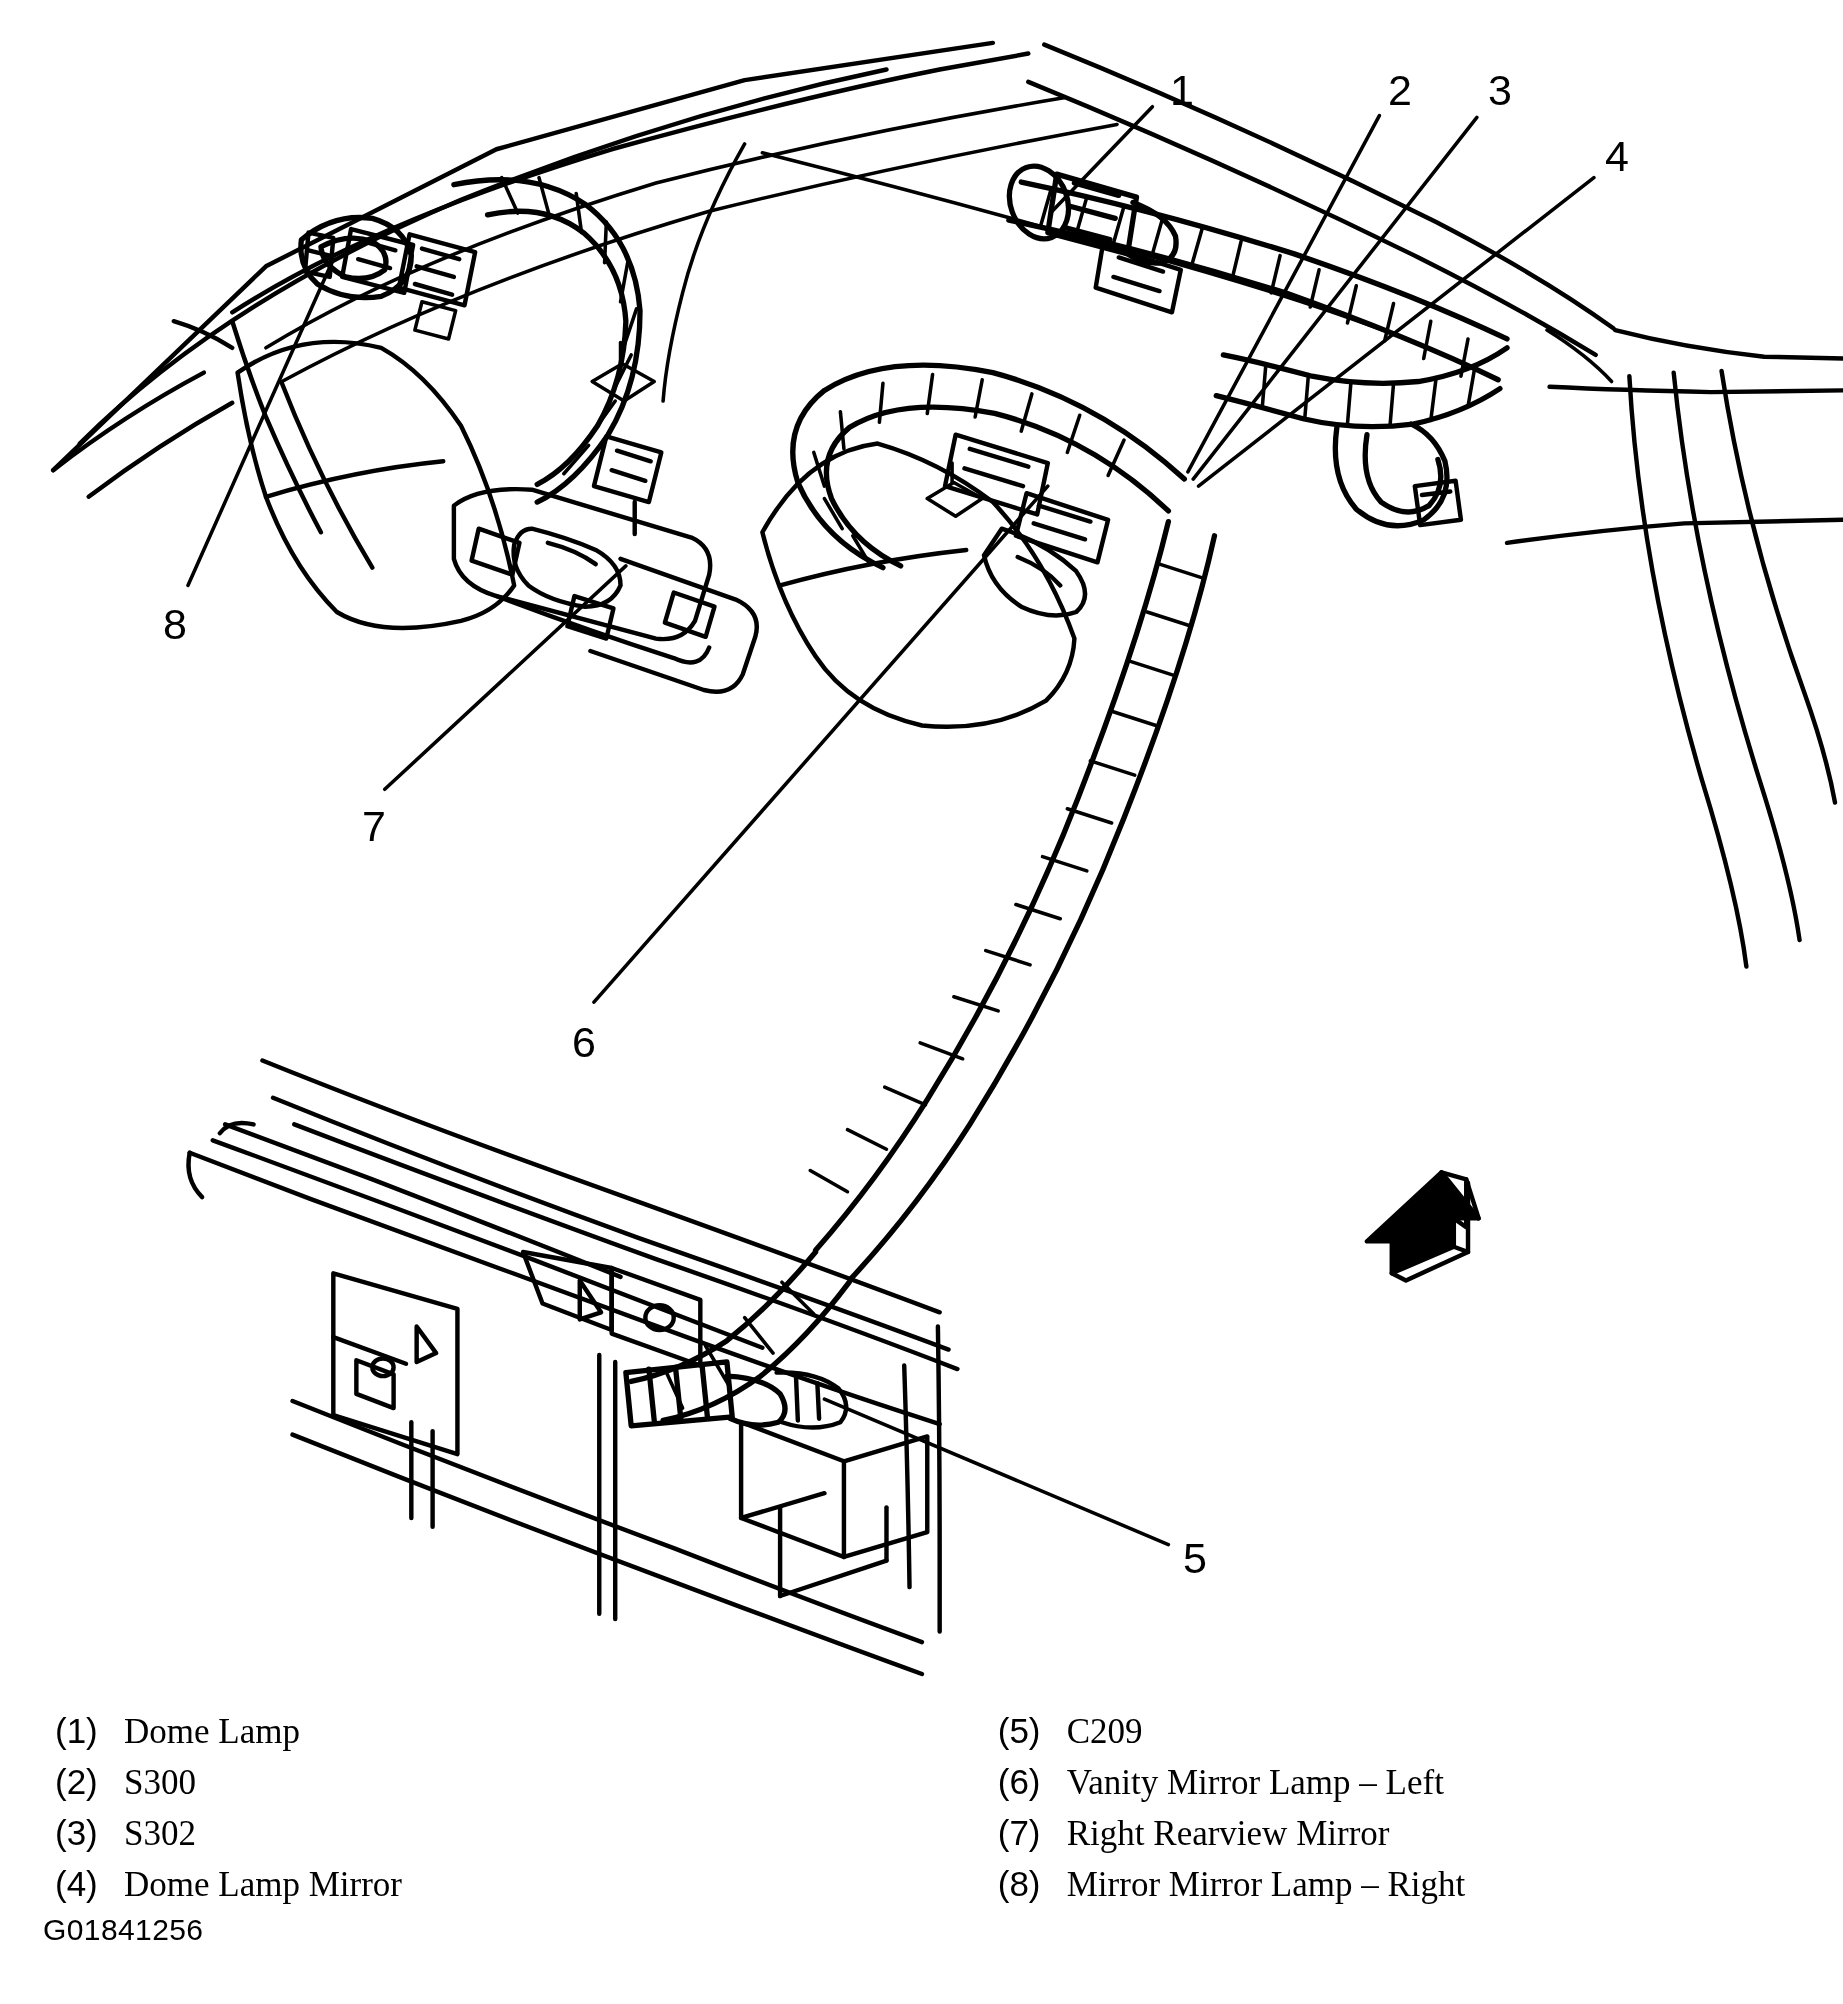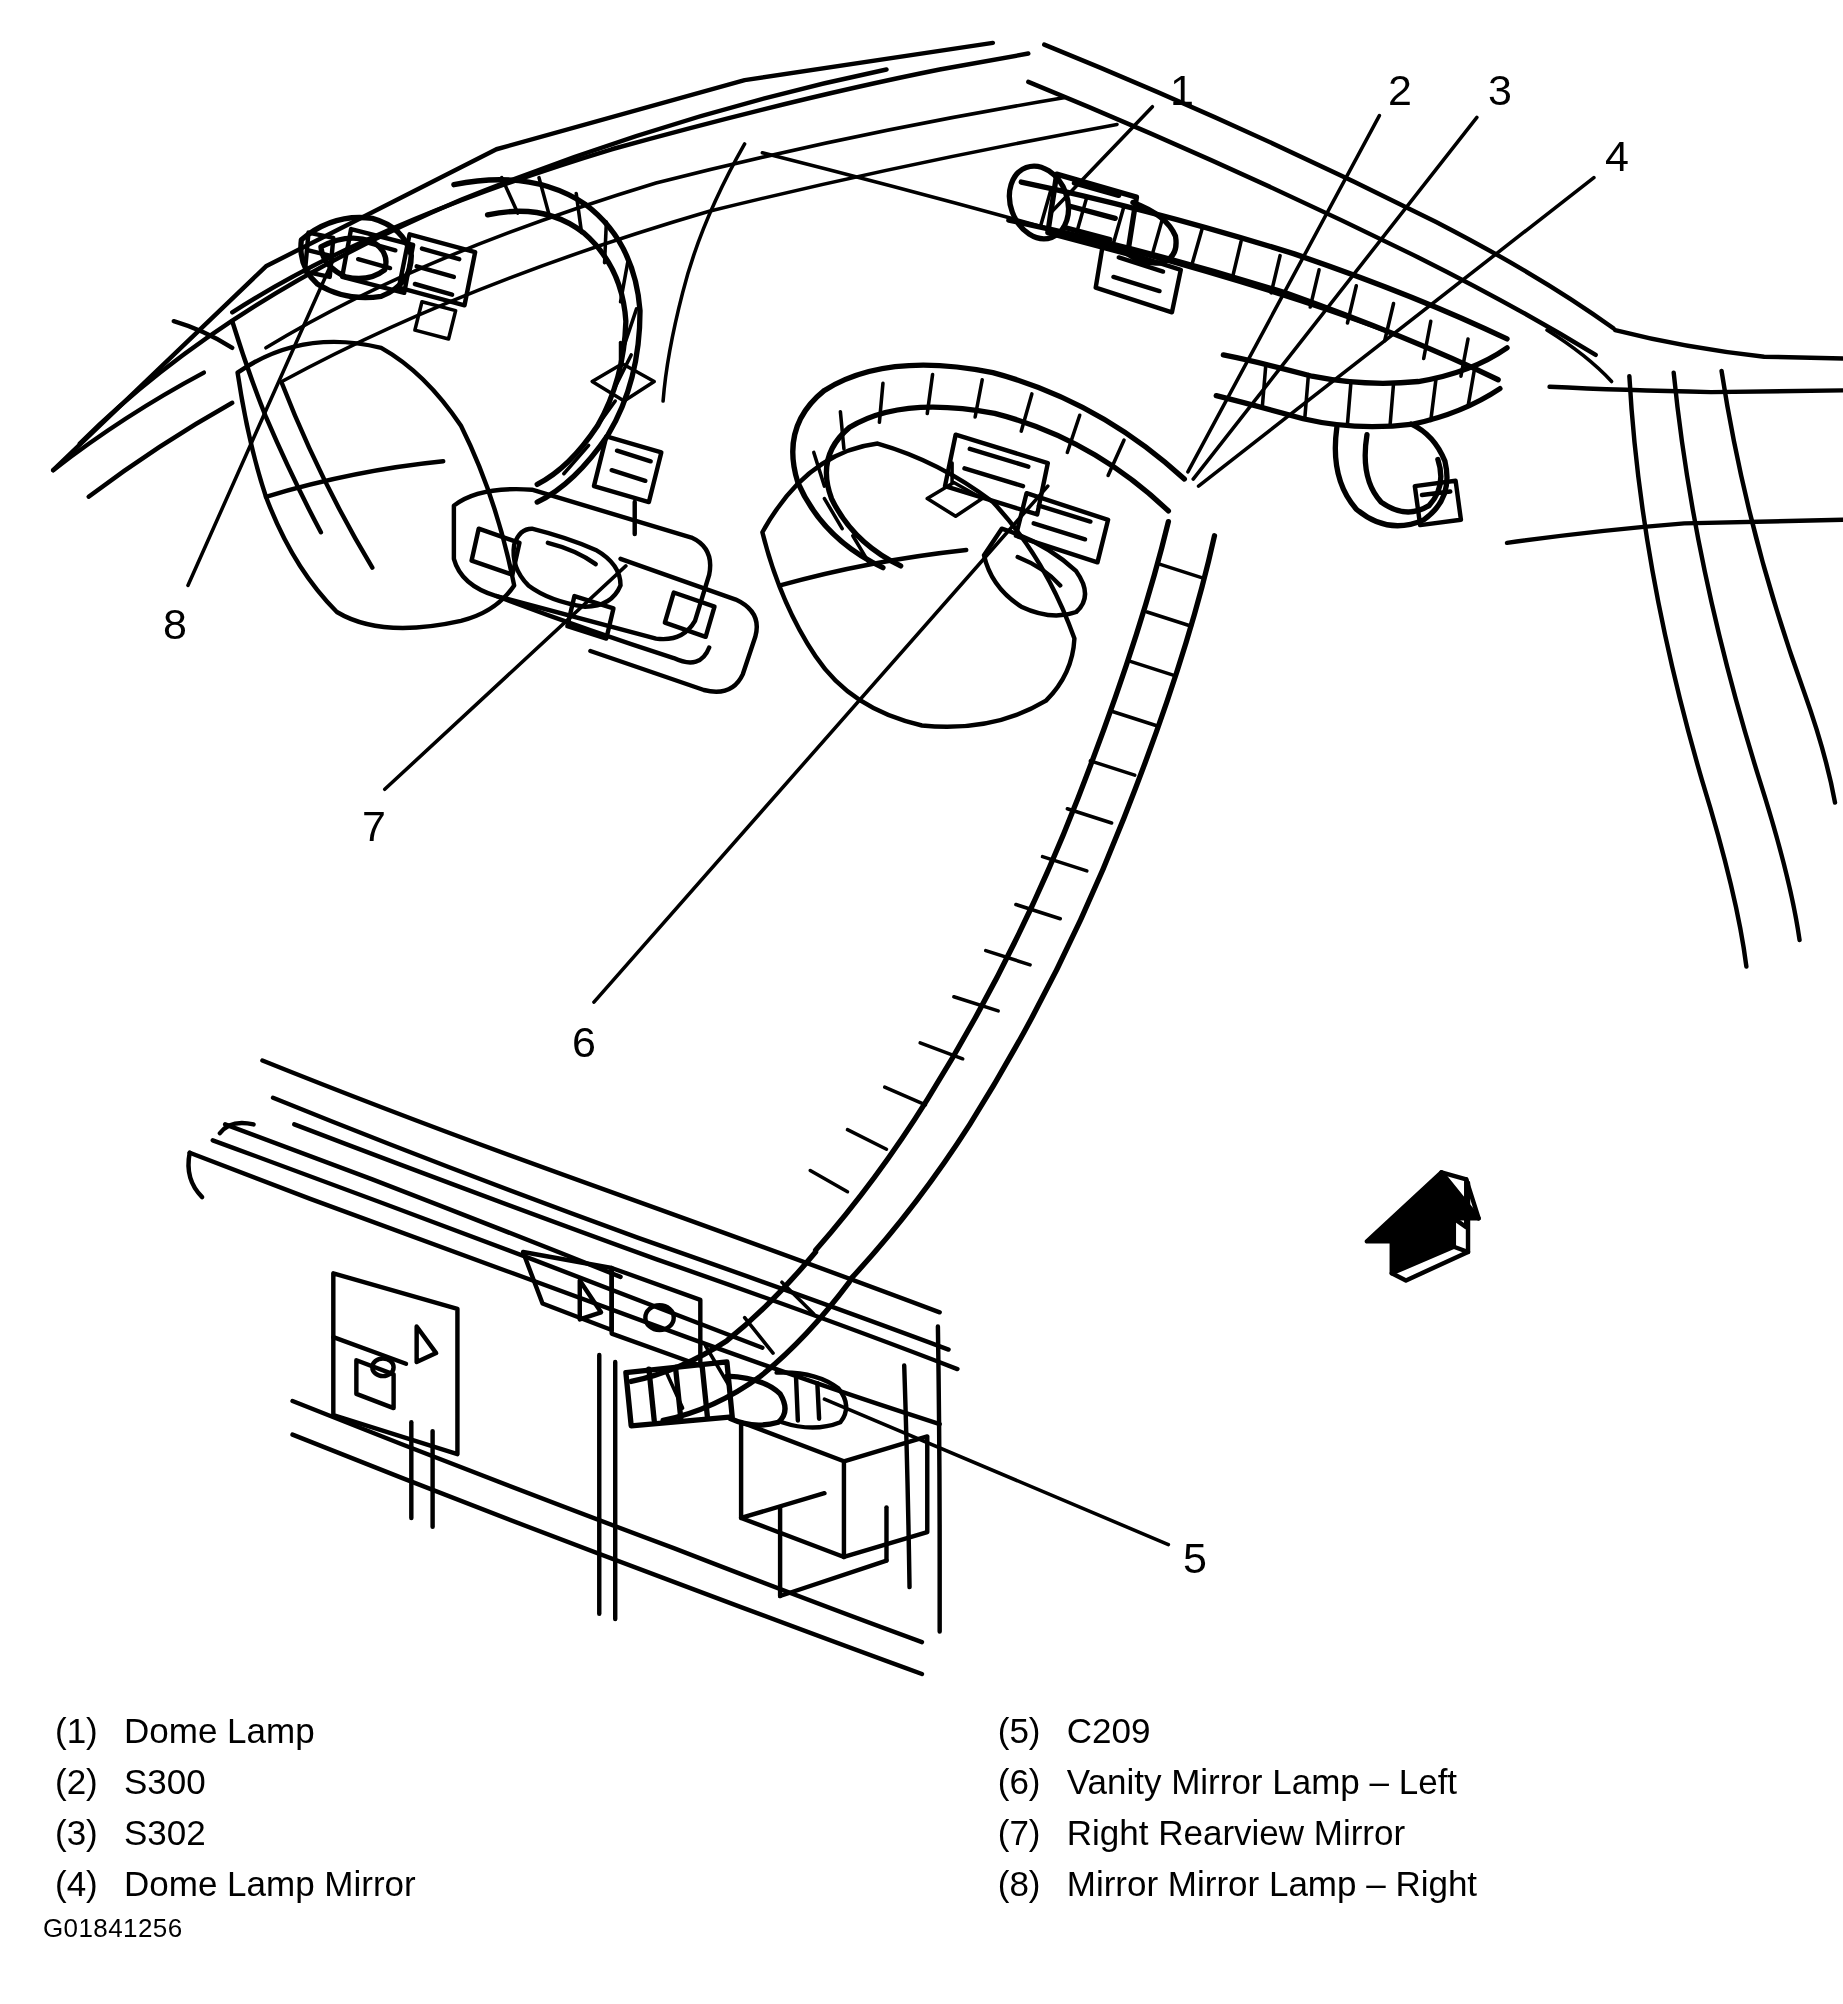--- a/index.html
+++ b/index.html
@@ -58,29 +58,29 @@
   }
   .legend-num {
     width: 69px;
     font-size: 35px;
     font-family: "Liberation Sans", sans-serif;
     letter-spacing: 0px;
     white-space: nowrap;
   }
   .legend-label {
     font-size: 35px;
-    font-family: Liberation Sans, sans-serif;
+    font-family: Liberation Serif, serif;
     white-space: nowrap;
   }
 
   #figure-code {
     position: absolute;
     left: 43px;
     top: 1913px;
-    font-size: 26px;
+    font-size: 30px;
     font-family: "Liberation Sans", sans-serif;
     letter-spacing: 0.4px;
   }
 
   
   .callout {
     position: absolute;
     font-size: 43px;
     font-family: "Liberation Sans", sans-serif;
     line-height: 1;

